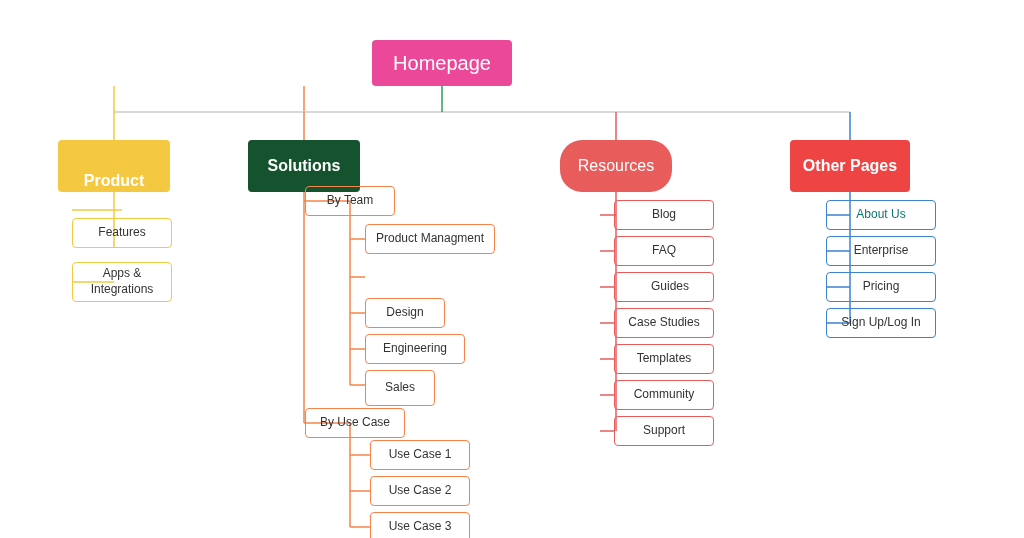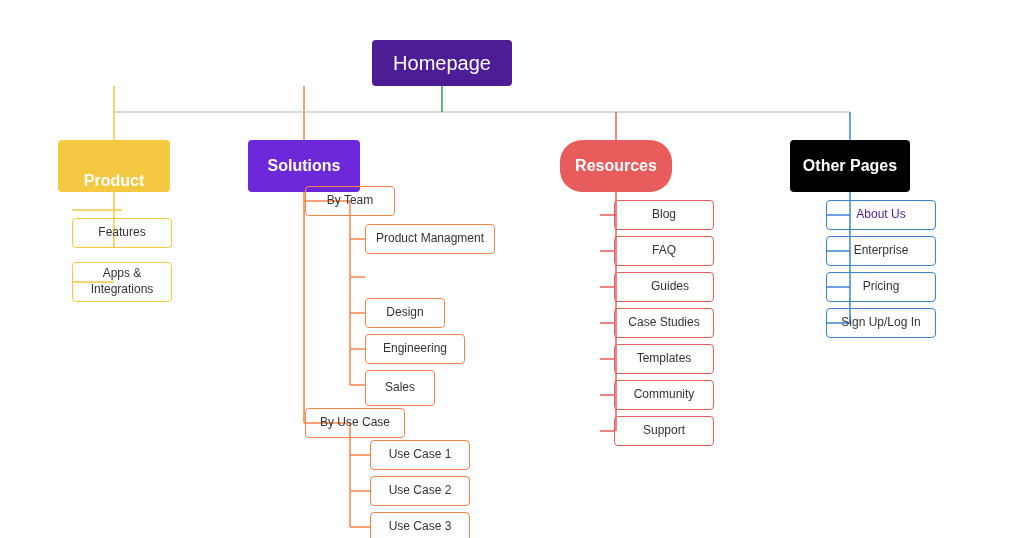--- a/index.html
+++ b/index.html
@@ -28,63 +28,63 @@
       border-radius: 4px;
       display: flex;
       align-items: center;
       justify-content: center;
       text-align: center;
       font-size: 13px;
       font-weight: 400;
       line-height: 1.3;
     }
     .node-homepage {
-      background: #4c1d95;
+      background: #ec4899;
       color: #fff;
       font-size: 20px;
       font-weight: 500;
       width: 140px;
       height: 46px;
       left: 372px;
       top: 40px;
     }
     .node-product {
       background: #f5c842;
       color: #fff;
       font-size: 16px;
       font-weight: 600;
       width: 112px;
       height: 52px;
       left: 58px;
       top: 140px;
       align-items: flex-end;
     }
     .node-solutions {
-      background: #6d28d9;
+      background: #14532d;
       color: #fff;
       font-size: 16px;
       font-weight: 600;
       width: 112px;
       height: 52px;
       left: 248px;
       top: 140px;
     }
     .node-resources {
       background: #e85c5c;
       color: #fff;
       font-size: 16px;
-      font-weight: 700;
+      font-weight: 400;
       width: 112px;
       height: 52px;
       left: 560px;
       top: 140px;
       border-radius: 22px;
     }
     .node-otherpages {
-      background: #000000;
+      background: #ef4444;
       color: #fff;
       font-size: 16px;
       font-weight: 600;
       width: 120px;
       height: 52px;
       left: 790px;
       top: 140px;
     }
 
     
@@ -261,21 +261,21 @@
       width: 100px;
       height: 30px;
       left: 614px;
       top: 416px;
       font-size: 12px;
     }
 
     
     .node-aboutus {
       border: 1.5px solid #3b82d1;
-      color: #4c1d95;
+      color: #0f766e;
       width: 110px;
       height: 30px;
       left: 826px;
       top: 200px;
       font-size: 12px;
     }
     .node-enterprise {
       border: 1.5px solid #3b82d1;
       color: #333;
       width: 110px;

